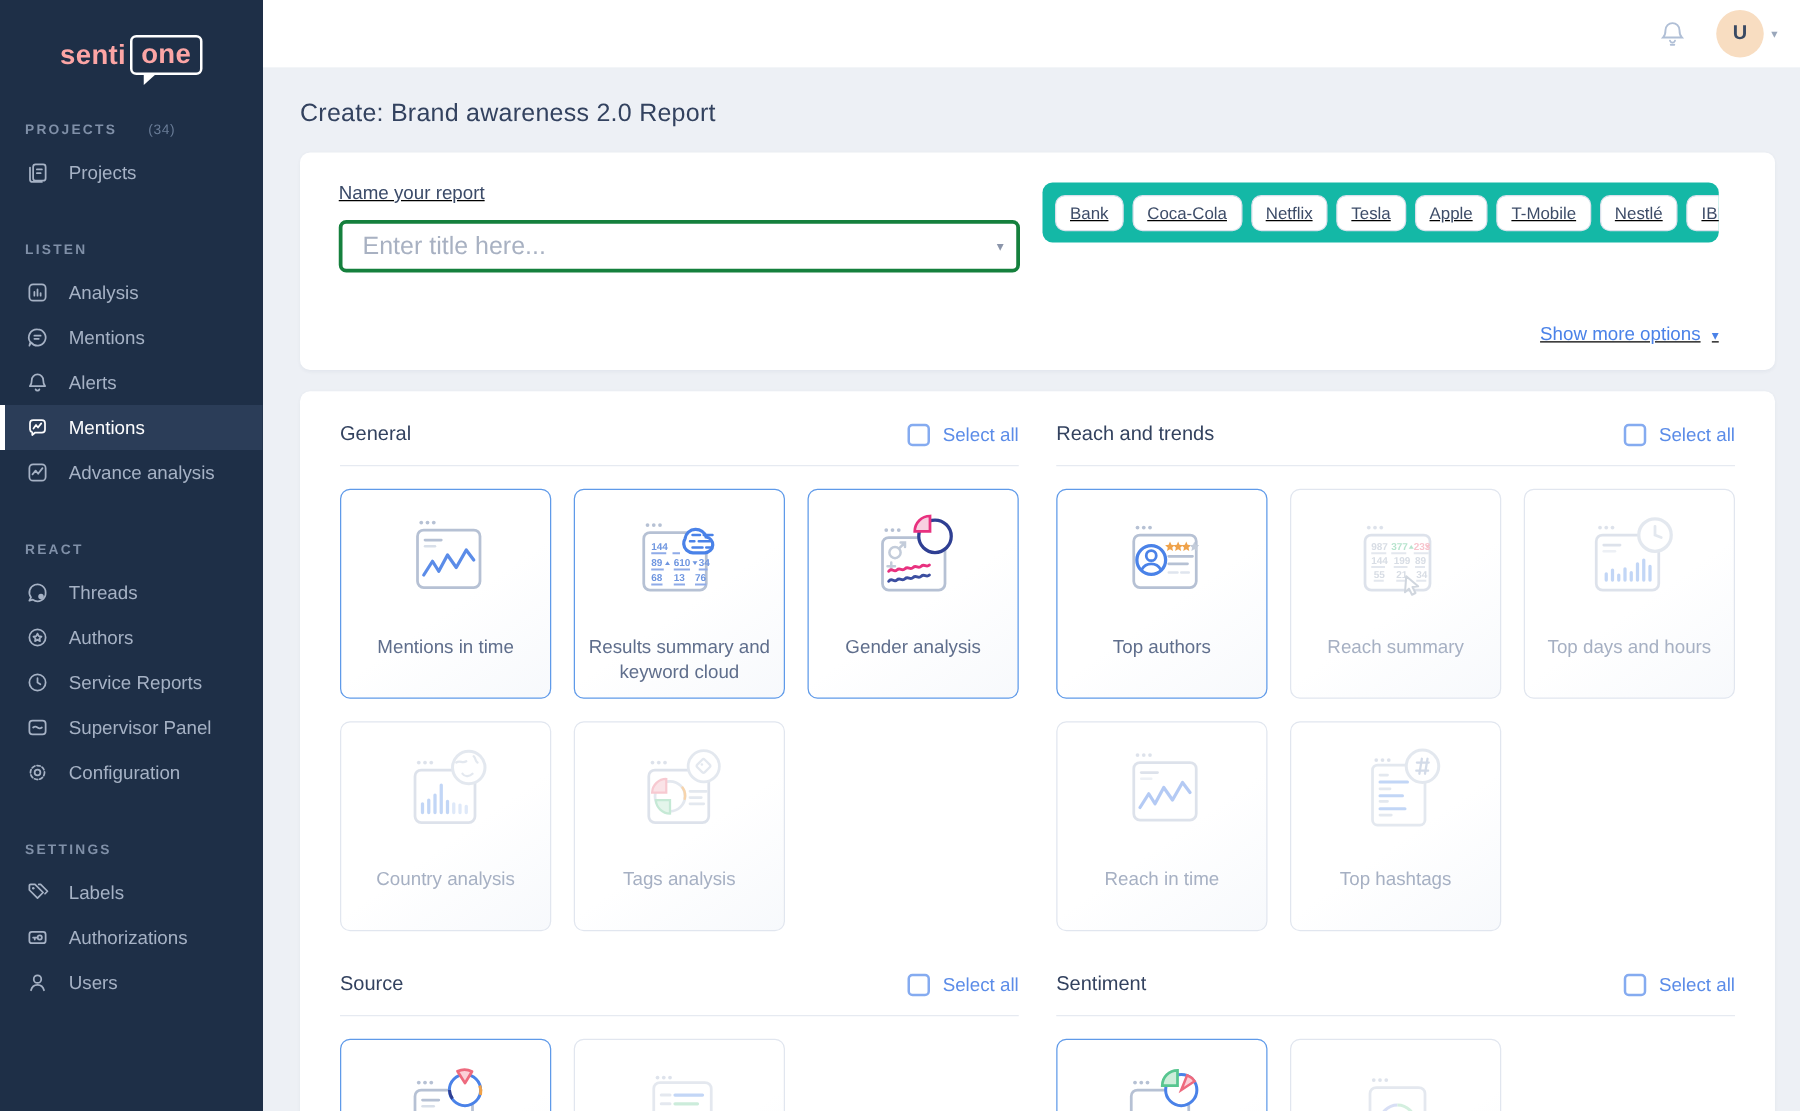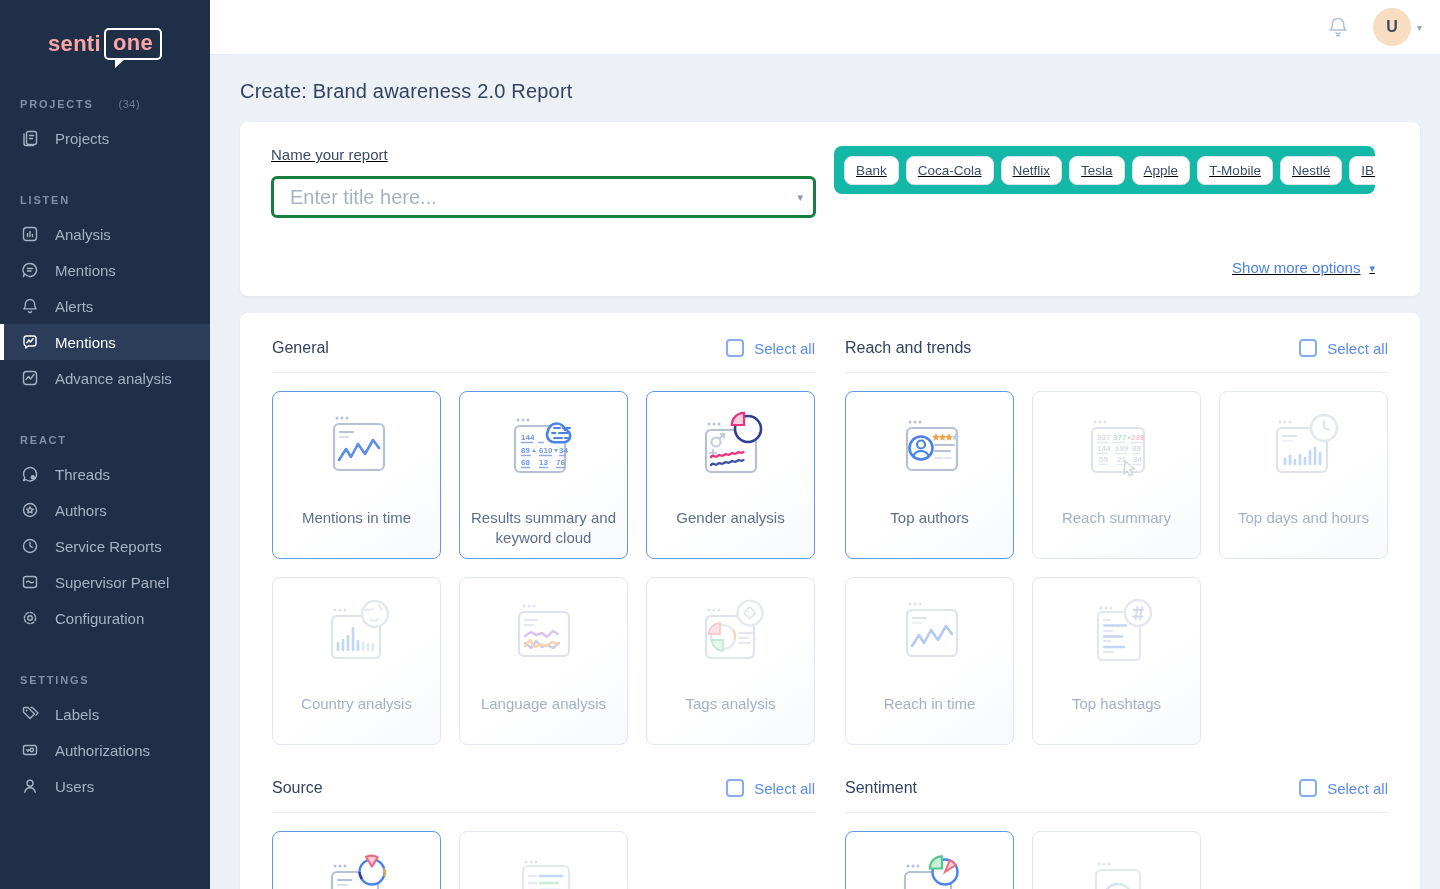--- a/index.html
+++ b/index.html
@@ -331,37 +331,20 @@
                   <circle cx="60" cy="18" r="13" fill="#fff" stroke="#c3cddc" stroke-width="2.4"></circle>
                   <path d="M50 14c3-2 5 1 8-1M55 23c2 3 6 2 8 0M64 9c2 2 1 4 3 5" stroke="#c3cddc" stroke-width="1.8" fill="none" stroke-linecap="round"></path>
                 </svg>
             </div>
             <div class="tile-label">Country analysis</div>
           </div>
           <div class="tile off">
             <div class="tile-ico">
               <svg width="84" height="76" viewBox="0 0 84 76">
                   <g fill="#b6c1d4">
-                    <circle cx="22" cy="10" r="1.5"></circle>
-                    <circle cx="27" cy="10" r="1.5"></circle>
-                    <circle cx="32" cy="10" r="1.5"></circle>
-                  </g>
-                  <rect x="17" y="16" width="50" height="44" rx="5" fill="#fff" stroke="#b6c1d4" stroke-width="2.2"></rect>
-                  <path d="M23 24h12M23 29h8" stroke="#c3ccda" stroke-width="2" stroke-linecap="round"></path>
-                  <path d="M23 40l6-4 5 3 6-2 5 4 6-6 5 3" stroke="#ab7ae0" stroke-width="2.4" fill="none" stroke-linecap="round" stroke-linejoin="round"></path>
-                  <path d="M23 47l6 5 5-7 6 6 5-2 6 3 6-5" stroke="#8a93c4" stroke-width="2.4" fill="none" stroke-linecap="round" stroke-linejoin="round"></path>
-                  <path d="M23 50l5-6 5 7 6-3 5 2 6-4 6 2" stroke="#efa24a" stroke-width="2.4" fill="none" stroke-linecap="round" stroke-linejoin="round"></path>
-                </svg>
-            </div>
-            <div class="tile-label">Language analysis</div>
-          </div>
-          <div class="tile off">
-            <div class="tile-ico">
-              <svg width="84" height="76" viewBox="0 0 84 76">
-                  <g fill="#b6c1d4">
                     <circle cx="20" cy="14" r="1.5"></circle>
                     <circle cx="25" cy="14" r="1.5"></circle>
                     <circle cx="30" cy="14" r="1.5"></circle>
                   </g>
                   <rect x="17" y="20" width="48" height="42" rx="5" fill="#fff" stroke="#b6c1d4" stroke-width="2.2"></rect>
                   <circle cx="34" cy="41" r="12" fill="#fff" stroke="#c3cddc" stroke-width="2.2"></circle>
                   <path d="M31 38V27.2A11.3 11.3 0 0 0 19.7 38z" fill="#f6c3cb" stroke="#ef8a9b" stroke-width="1.8"></path>
                   <path d="M34 44v10.8A11.3 11.3 0 0 1 22.7 44z" fill="#c5ead5" stroke="#7fcfa4" stroke-width="1.8"></path>
                   <path d="M44 34a11.5 11.5 0 0 1 1.8 9" stroke="#efa24a" stroke-width="2" fill="none" stroke-linecap="round"></path>
                   <path d="M50 37h13M50 42h9M50 47h11" stroke="#c3cddc" stroke-width="2.2" stroke-linecap="round"></path>

